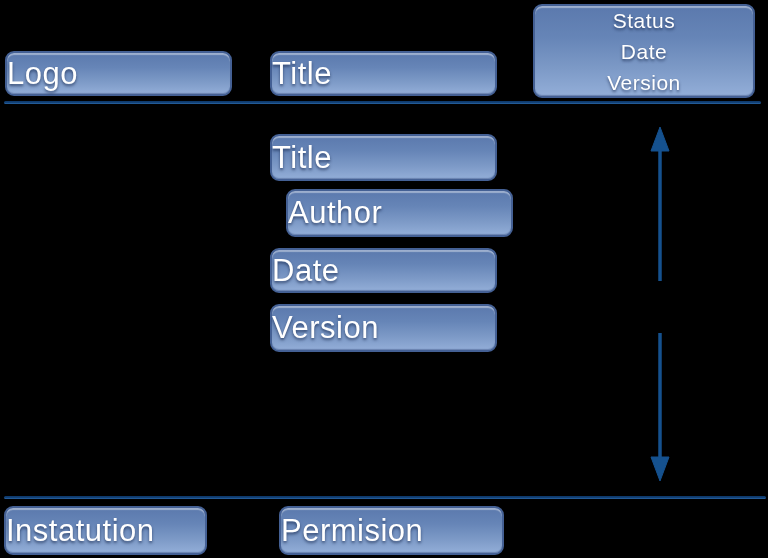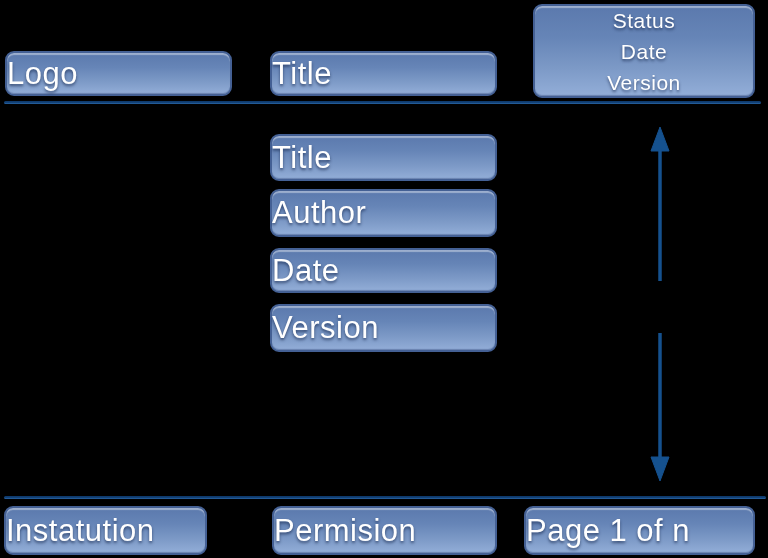--- a/index.html
+++ b/index.html
@@ -43,21 +43,21 @@
     <span>Date</span>
     <span>Version</span>
   </div>
 
   <div class="rule" style="left:4px;top:101px;width:757px"></div>
 
   <div class="node" style="left:270px;top:134px;width:227px;height:47px">
     <span>Title</span>
   </div>
 
-  <div class="node" style="left:270px;top:189px;width:227px;height:48px">
+  <div class="node" style="left:286px;top:189px;width:227px;height:48px">
     <span>Author</span>
   </div>
 
   <div class="node" style="left:270px;top:248px;width:227px;height:45px">
     <span>Date</span>
   </div>
 
   <div class="node" style="left:270px;top:304px;width:227px;height:48px">
     <span>Version</span>
   </div>
@@ -71,21 +71,18 @@
       <path d="M15 360 L24 336 L6 336 Z" stroke-width="1"></path>
     </g>
   </svg>
 
   <div class="rule" style="left:4px;top:496px;width:762px"></div>
 
   <div class="node" style="left:4px;top:506px;width:203px;height:49px">
     <span>Instatution</span>
   </div>
 
-  <div class="node" style="left:272px;top:506px;width:225px;height:49px">
+  <div class="node" style="left:279px;top:506px;width:225px;height:49px">
     <span>Permision</span>
   </div>
 
-  <div class="node" style="left:524px;top:506px;width:231px;height:49px">
-    <span>Page 1 of n</span>
-  </div>
 
 </div>
 
 </body></html>

